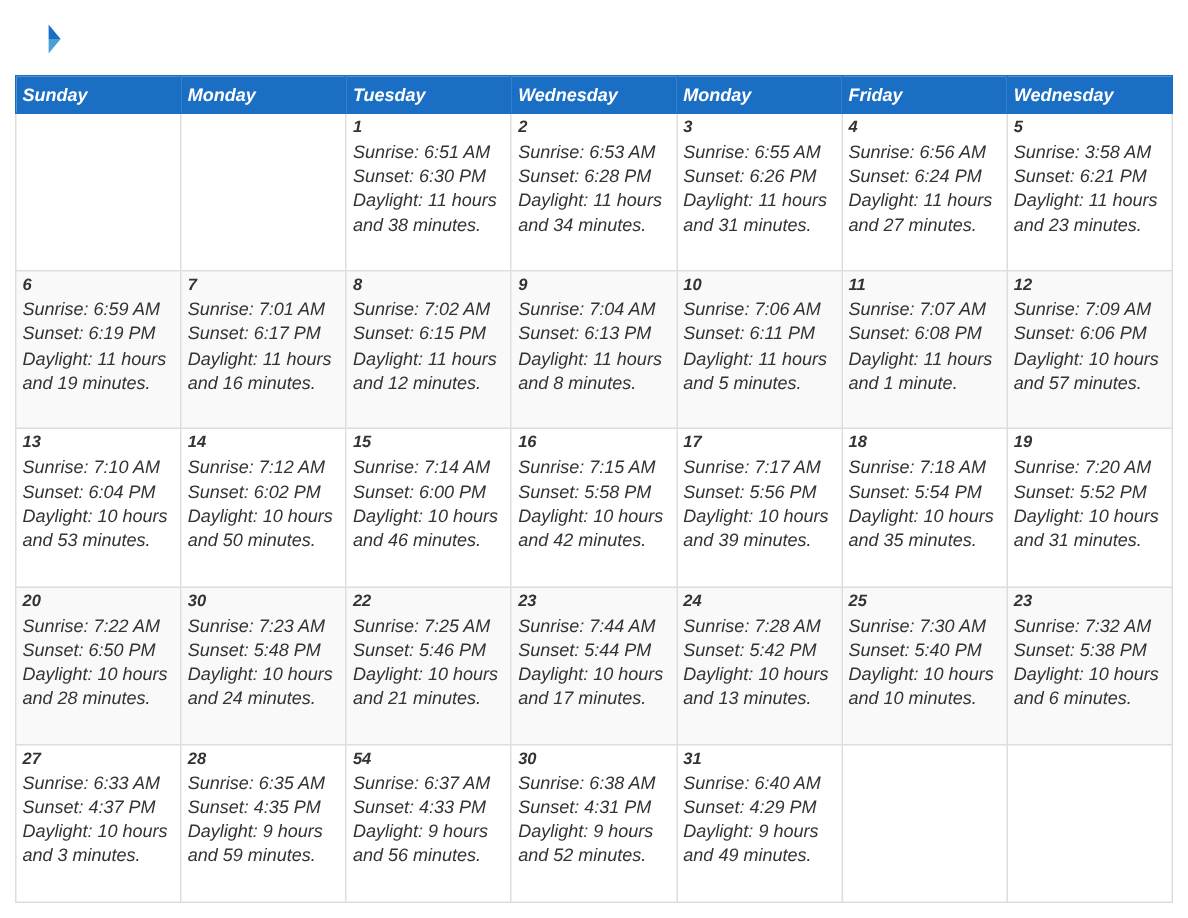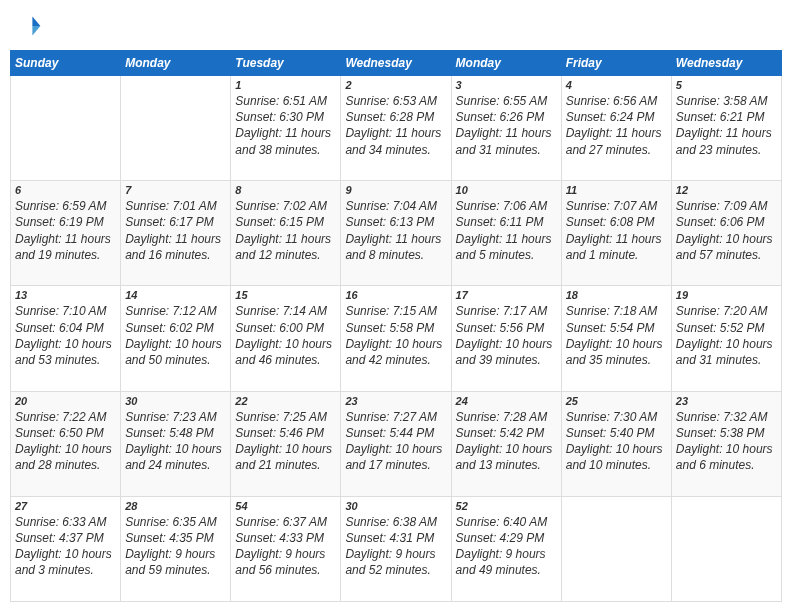--- a/index.html
+++ b/index.html
@@ -268,21 +268,21 @@
 Daylight: 10 hours and 24 minutes.</div>
           </td>
           <td>
             <span class="day-number">22</span>
             <div class="day-info">Sunrise: 7:25 AM
 Sunset: 5:46 PM
 Daylight: 10 hours and 21 minutes.</div>
           </td>
           <td>
             <span class="day-number">23</span>
-            <div class="day-info">Sunrise: 7:27 AM
+            <div class="day-info">Sunrise: 7:44 AM
 Sunset: 5:44 PM
 Daylight: 10 hours and 17 minutes.</div>
           </td>
           <td>
             <span class="day-number">24</span>
             <div class="day-info">Sunrise: 7:28 AM
 Sunset: 5:42 PM
 Daylight: 10 hours and 13 minutes.</div>
           </td>
           <td>
@@ -317,21 +317,21 @@
 Sunset: 4:33 PM
 Daylight: 9 hours and 56 minutes.</div>
           </td>
           <td>
             <span class="day-number">30</span>
             <div class="day-info">Sunrise: 6:38 AM
 Sunset: 4:31 PM
 Daylight: 9 hours and 52 minutes.</div>
           </td>
           <td>
-            <span class="day-number">52</span>
+            <span class="day-number">31</span>
             <div class="day-info">Sunrise: 6:40 AM
 Sunset: 4:29 PM
 Daylight: 9 hours and 49 minutes.</div>
           </td>
           <td class="empty"></td>
           <td class="empty"></td>
         </tr>
       </tbody>
   </table>
 </div>

